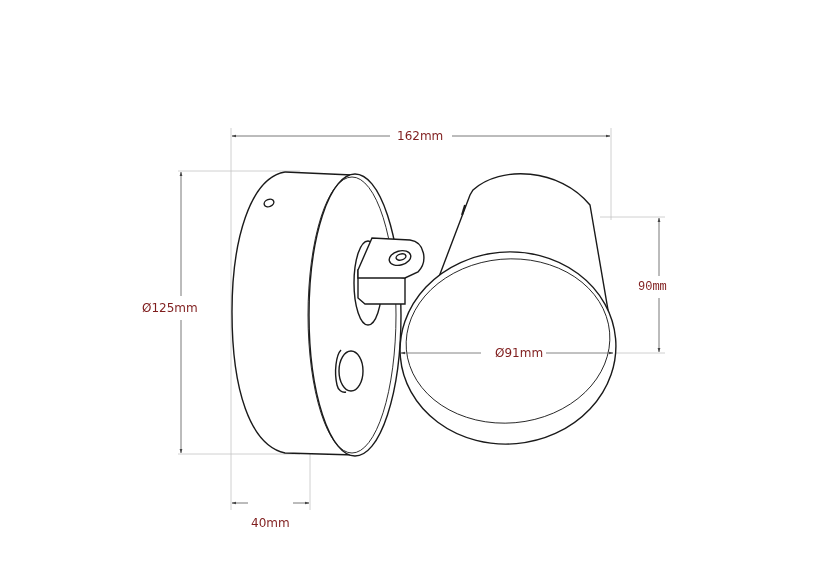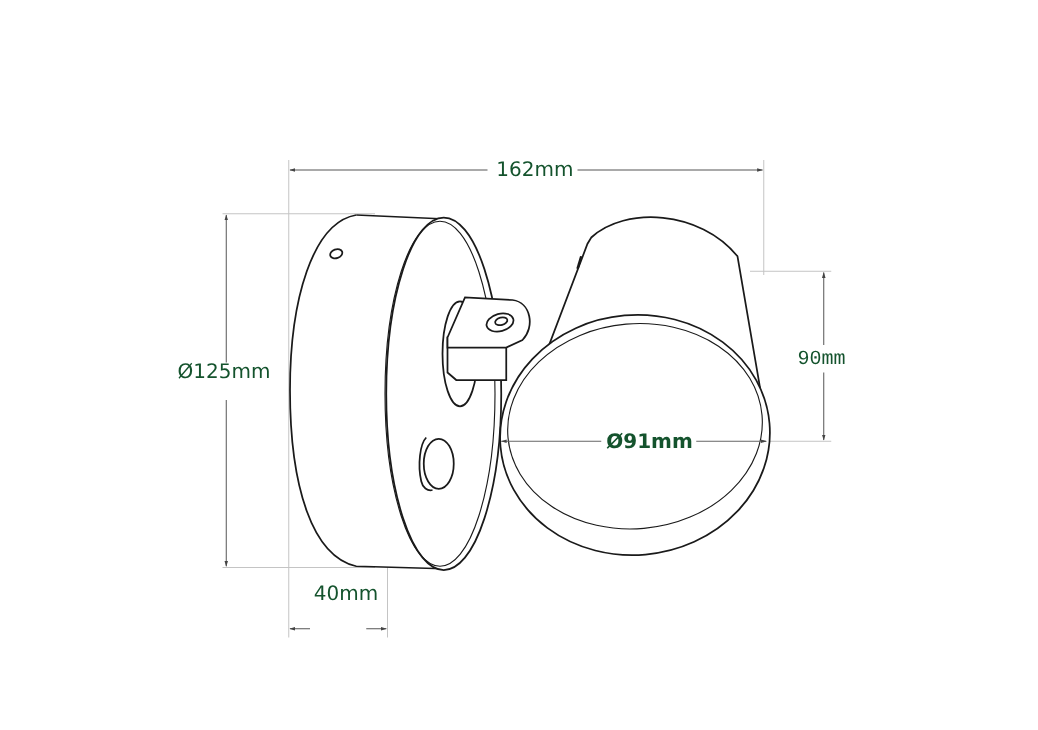--- a/index.html
+++ b/index.html
@@ -1,18 +1,18 @@
 <!DOCTYPE html>
 <html><head>
 <meta charset="utf-8">
 <style>
   html, body { margin:0; padding:0; background:#ffffff; }
   body { width:830px; height:584px; position:relative; overflow:hidden; font-family:"Liberation Sans", sans-serif; }
   svg { position:absolute; left:0; top:0; }
-  .dim-label { position:absolute; font-family:"DejaVu Sans", sans-serif; font-size:16px; color:#14532d; background:#fff; padding:0 3px; line-height:14px; white-space:nowrap; }
+  .dim-label { position:absolute; font-family:"DejaVu Sans", sans-serif; font-size:12px; color:#7f1d1d; background:#fff; padding:0 3px; line-height:14px; white-space:nowrap; }
 </style>
 </head>
 <body>
 
 <svg width="830" height="584" viewBox="0 0 830 584">
   <defs>
     <marker id="arr" viewBox="0 0 10 10" refX="9" refY="5" markerWidth="6" markerHeight="6" orient="auto-start-reverse">
       <path d="M0,2 L10,5 L0,8 z" fill="#444"></path>
     </marker>
   </defs>
@@ -70,16 +70,16 @@
     <ellipse cx="508" cy="341" rx="102" ry="82" transform="rotate(-5 508 341)" fill="none" stroke-width="0.9"></ellipse>
   </g>
 
   <g stroke="#666" stroke-width="0.8">
     <line x1="401" y1="353" x2="481" y2="353" marker-start="url(#arr)"></line>
     <line x1="533" y1="353" x2="613" y2="353" marker-end="url(#arr)"></line>
   </g>
 </svg>
 
 <div class="dim-label" style="left:394px; top:129px;">162mm</div>
-<div class="dim-label" style="left:139px; top:290px;">Ø125mm</div>
-<div class="dim-label" style="left:248px; top:468px;">40mm</div>
+<div class="dim-label" style="left:139px; top:301px;">Ø125mm</div>
+<div class="dim-label" style="left:248px; top:516px;">40mm</div>
 <div class="dim-label" style="left:635px; top:280px;font-family:Liberation Mono, monospace;">90mm</div>
-<div class="dim-label" style="left:482px; top:346px;font-weight:bold;">Ø91mm</div>
+<div class="dim-label" style="left:492px; top:346px;">Ø91mm</div>
 
 </body></html>

